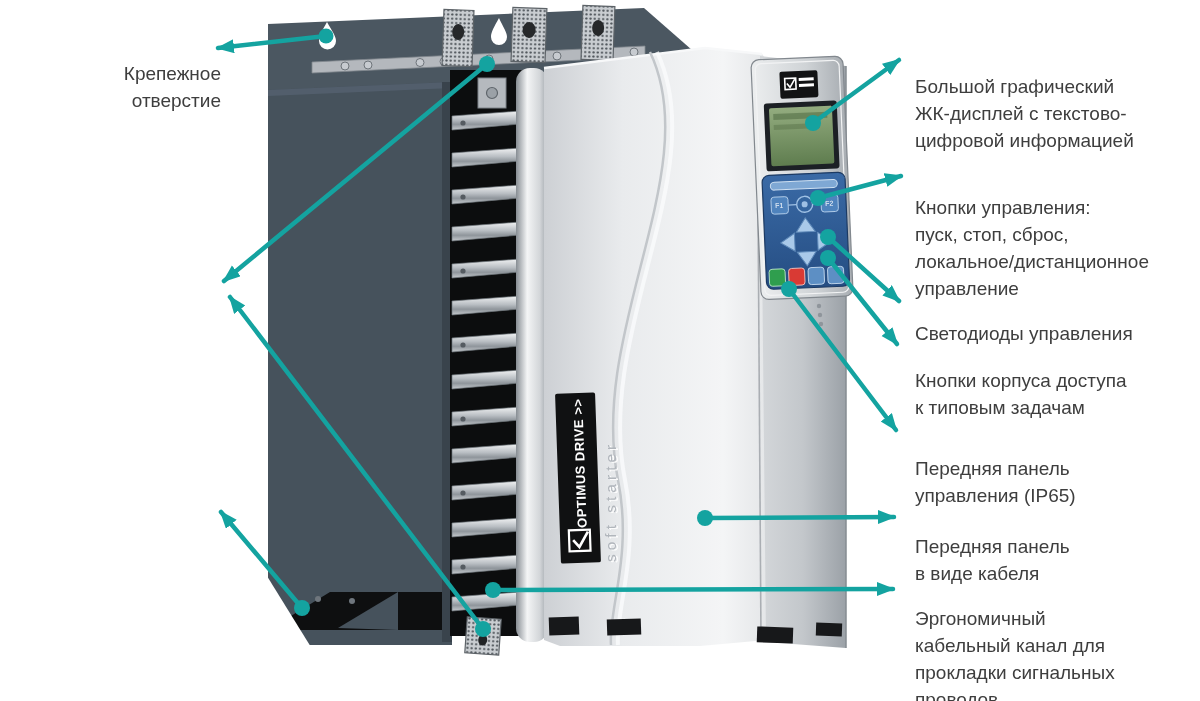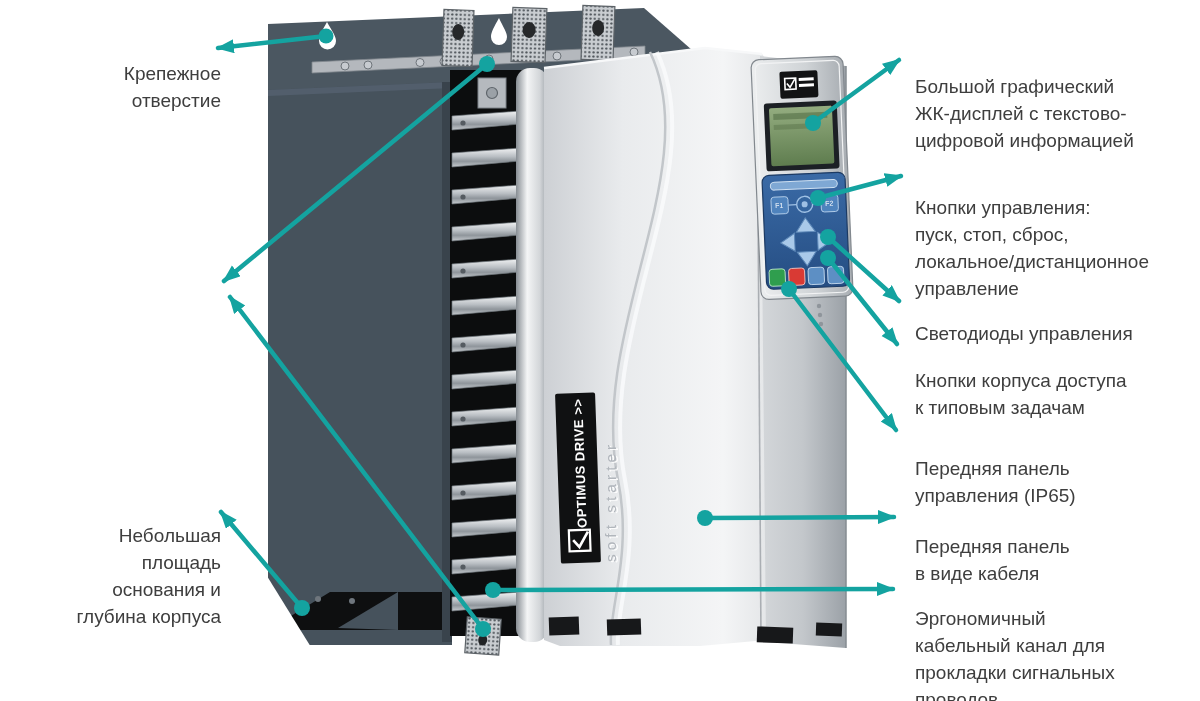--- a/index.html
+++ b/index.html
@@ -271,26 +271,20 @@
     <circle cx="789" cy="289" r="8"></circle>
     <circle cx="705" cy="518" r="8"></circle>
     <circle cx="493" cy="590" r="8"></circle>
   </g>
 </svg>
 
   <div class="callout left" style="top:33px">
     <span>Крепежное
 отверстие</span>
   </div>
-  <div class="callout left" style="top:495px">
-    <span>Небольшая
-площадь
-основания и
-глубина корпуса</span>
-  </div>
 
   <div class="callout right" style="top:46px">
     <span>Большой графический
 ЖК-дисплей с текстово-
 цифровой информацией</span>
   </div>
   <div class="callout right" style="top:167px">
     <span>Кнопки управления:
 пуск, стоп, сброс,
 локальное/дистанционное

